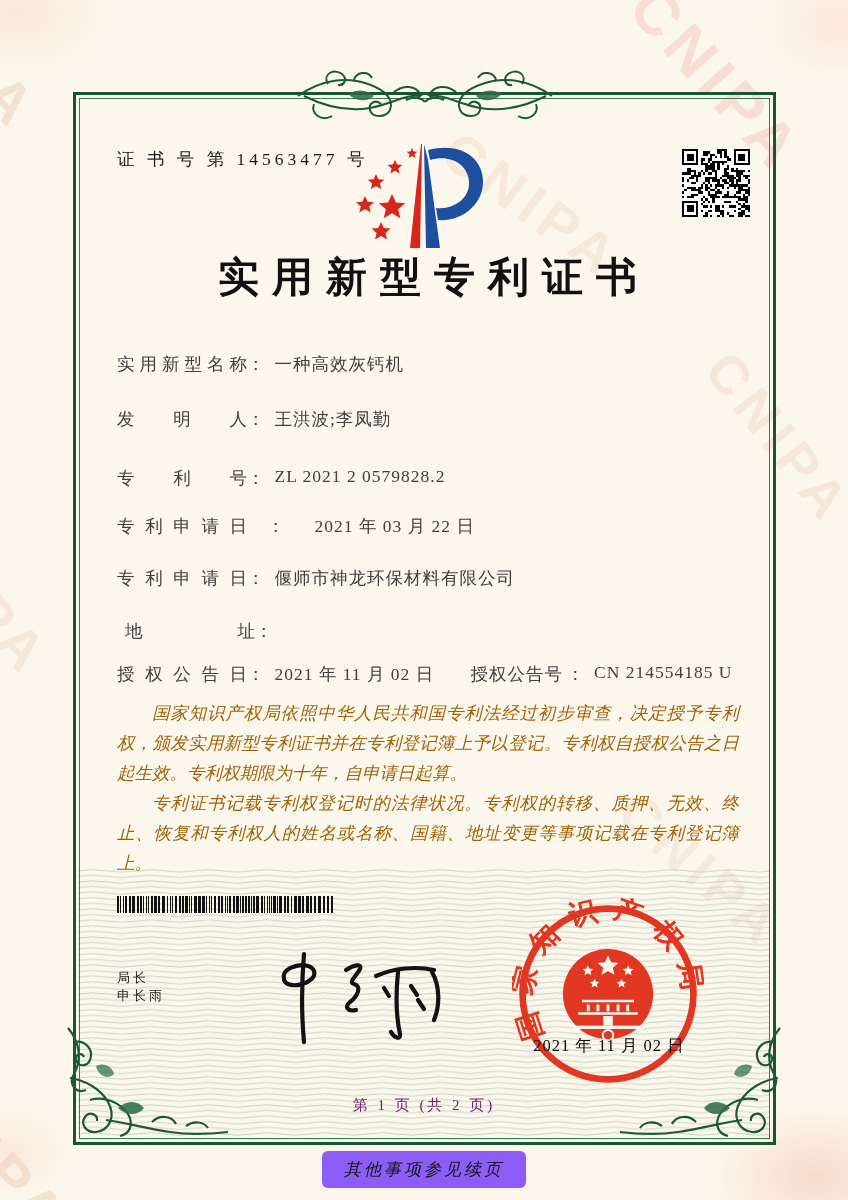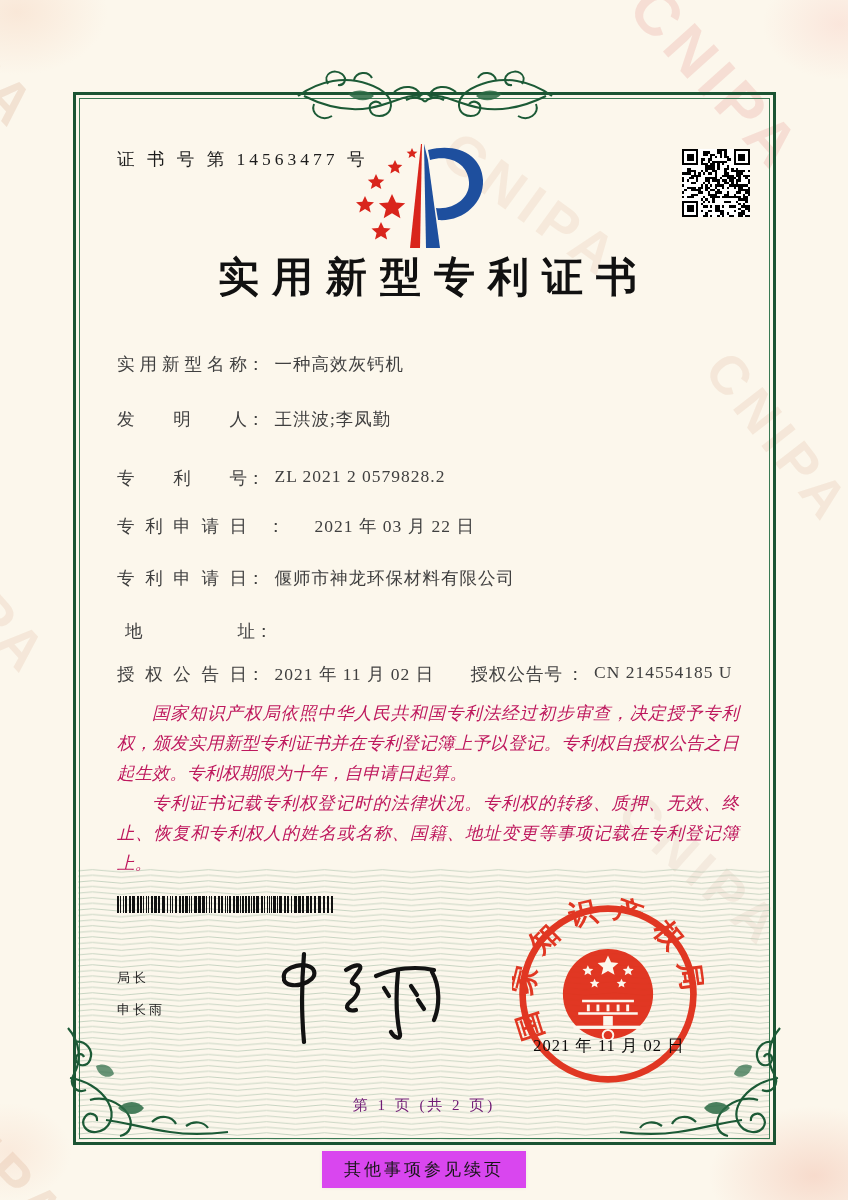--- a/index.html
+++ b/index.html
@@ -39,42 +39,42 @@
   }
   .fields{position:absolute;left:117px;top:352px;width:625px;}
   .frow{position:absolute;left:0;display:flex;align-items:flex-start;font-size:17.5px;color:#404040;}
   .flabel{display:inline-block;width:130px;text-align:justify;text-align-last:justify;}
   .fcolon{display:inline-block;margin-right:10px;}
   .fvalue{letter-spacing:1px;}
   .grant-val{display:inline-block;width:188px;letter-spacing:1px;}
   .glabel2{display:inline-block;width:96px;margin-left:8px;letter-spacing:1px;}
   .paras{
     position:absolute;left:117px;top:698px;width:622px;
-    font-size:17.5px;line-height:1.72;color:#be185d;text-align:justify;
+    font-size:17.5px;line-height:1.72;color:#a16207;text-align:justify;
     font-style:italic;
   }
   .paras p{margin:0;text-indent:2em;}
   .barcode{position:absolute;left:117px;top:896px;}
   .officer{position:absolute;left:117px;top:969px;font-family:"Liberation Sans","DejaVu Sans",sans-serif;
     font-size:13px;color:#222;letter-spacing:3px;}
-  .officer .name{margin-top:14px;}
+  .officer .name{}
   .signature{position:absolute;left:248px;top:944px;}
   .seal{position:absolute;left:512px;top:898px;}
   .seal-date{
     position:absolute;left:520px;top:1035px;width:178px;text-align:center;
     font-size:16.5px;color:#0c0c0c;letter-spacing:1px;z-index:4;
   }
   .page-num{
     position:absolute;left:0;width:848px;top:1096px;text-align:center;
     font-size:15px;letter-spacing:3px;color:#701a75;
   }
   .note-box{
     position:absolute;left:424px;top:1151px;transform:translateX(-50%);
-    background:#d946ef;padding:7px 22px;font-size:17px;
-    color:#161616;letter-spacing:3px;box-shadow:0 0 4px rgba(0,0,0,0.06);
+    background:#8b5cf6;padding:7px 22px;font-size:17px;font-style:italic;
+    color:#161616;letter-spacing:3px;box-shadow:0 0 4px rgba(0,0,0,0.06);border-radius:6px;
   }
   .ornament{position:absolute;z-index:3;}
 </style>
 </head>
 <body>
 
 <div class="wm" style="left:-92px;top:-58px;font-size:58px;color:rgba(224,185,160,0.34);transform:rotate(47deg);">CNIPA</div>
 <div class="wm" style="left:668px;top:-28px;font-size:62px;color:rgba(238,188,178,0.42);transform:rotate(48deg);">CNIPA</div>
 <div class="wm" style="left:468px;top:118px;font-size:56px;color:rgba(233,206,184,0.32);transform:rotate(36deg);">CNIPA</div>
 <div class="wm" style="left:742px;top:340px;font-size:54px;color:rgba(230,196,172,0.30);transform:rotate(52deg);">CNIPA</div>

